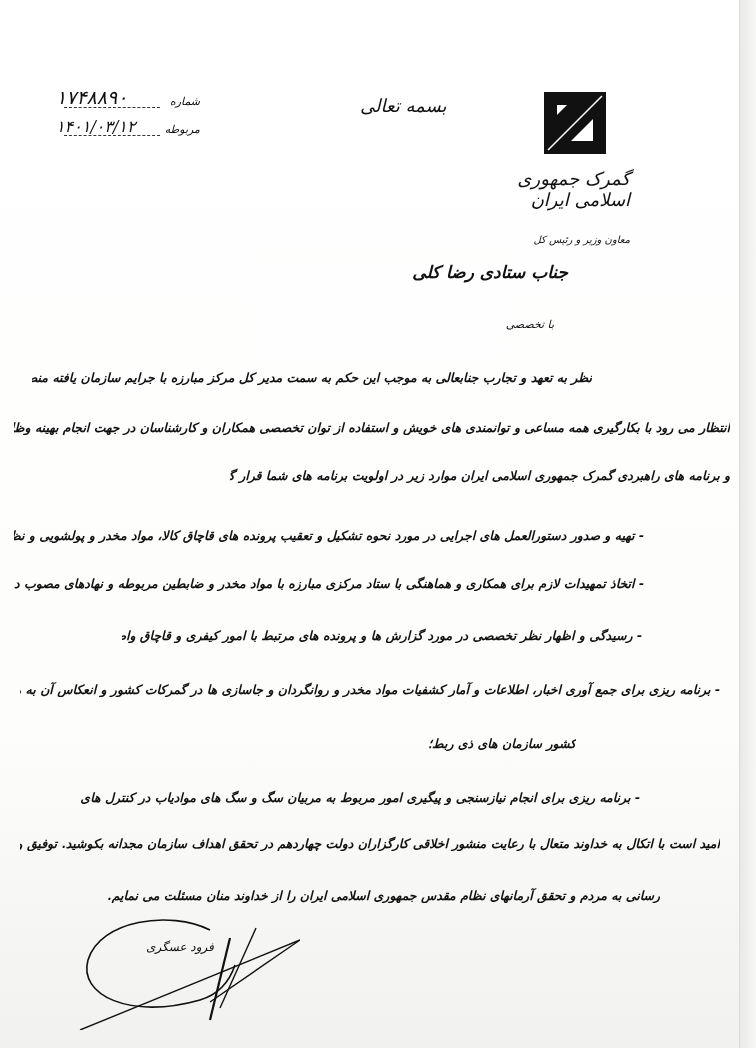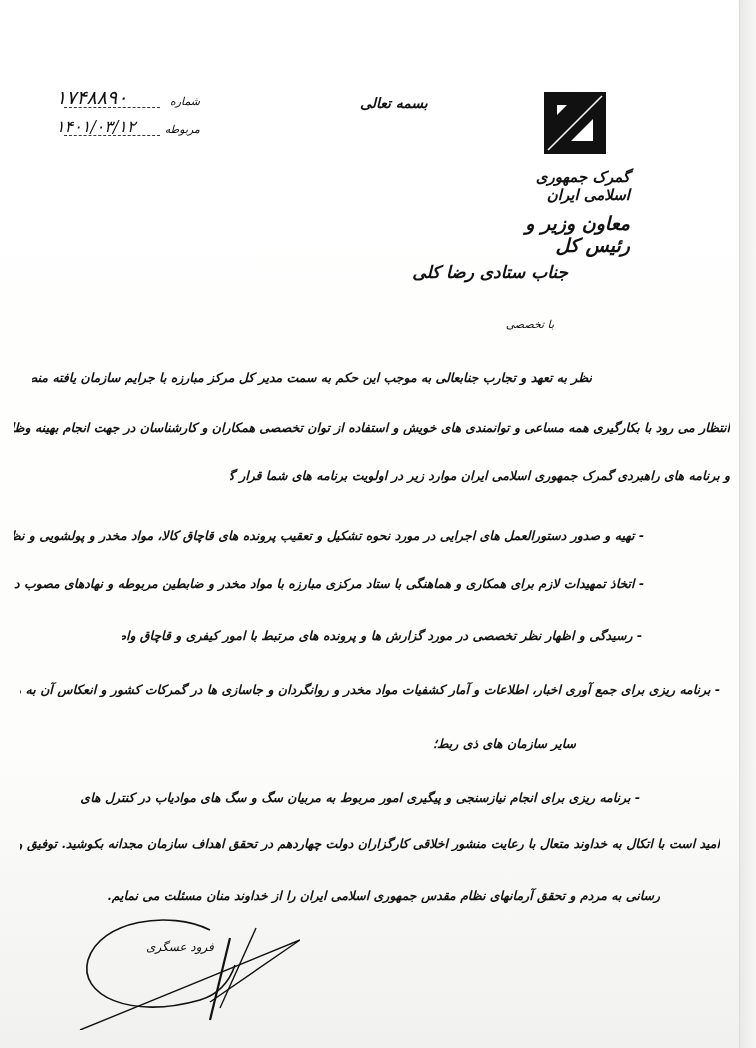--- a/index.html
+++ b/index.html
@@ -16,25 +16,25 @@
     position:absolute; right:0; top:0; width:16px; height:1048px;
     background:linear-gradient(90deg,#e9e9e7,#f7f7f6);
     border-left:1px solid #dcdcda;
   }
   .rtl { direction:rtl; unicode-bidi:plaintext; }
   .meta { position:absolute; left:40px; top:80px; width:160px; }
   .meta-row { display:flex; align-items:flex-end; height:28px; }
   .meta-label { position:absolute; right:0; font-size:11px; font-style:italic; }
   .meta-line { position:absolute; right:40px; left:24px; border-bottom:1px dashed #333; height:16px; }
   .meta-value { position:absolute; left:16px; font-size:19px; font-style:italic; letter-spacing:1px; }
-  .encl { position:absolute; left:360px; top:95px; font-size:14px; font-style:italic;font-weight:bold; }
+  .encl { position:absolute; left:360px; top:95px; font-size:18px; font-style:italic; }
   .logo { position:absolute; left:540px; top:88px; width:70px; height:70px; }
   .org { position:absolute; left:490px; top:168px; width:140px; text-align:right; }
-  .org-name { font-size:15px; font-weight:bold; font-style:italic; }
-  .org-sub { font-size:19px; font-weight:bold; font-style:italic; margin-top:8px; }
+  .org-name { font-size:18px; font-weight:normal; font-style:italic; }
+  .org-sub { font-size:10px; font-weight:normal; font-style:italic; margin-top:24px; }
   .recipient { position:absolute; right:172px; top:262px; font-size:17px; font-weight:bold; font-style:italic; }
   .salutation { position:absolute; right:186px; top:318px; font-size:11px; font-style:italic; }
   .line {
     position:absolute; font-style:italic; font-weight:bold; font-size:12.5px;
     white-space:nowrap; overflow:hidden; text-align:right; letter-spacing:-0.2px;
   }
   .signature { position:absolute; left:60px; top:910px; width:240px; height:120px; }
   .sig-name { position:absolute; left:146px; top:940px; font-size:12px; font-style:italic; font-weight:normal; }
 </style>
 </head>
@@ -76,21 +76,21 @@
   <div class="salutation rtl">با تخصصی</div>
 
   <div class="rtl">
     <div class="line" style="right:148px; top:370px; width:560px;">نظر به تعهد و تجارب جنابعالی به موجب این حکم به سمت مدیر کل مرکز مبارزه با جرایم سازمان یافته منصوب میشوید.</div>
     <div class="line" style="right:10px;  top:420px; width:716px;">انتظار می رود با بکارگیری همه مساعی و توانمندی های خویش و استفاده از توان تخصصی همکاران و کارشناسان در جهت انجام بهینه وظایف محوله اقدام نموده و همچنین در راستای اجرای اسناد بالادستی</div>
     <div class="line" style="right:10px;  top:468px; width:500px; left:auto;">و برنامه های راهبردی گمرک جمهوری اسلامی ایران موارد زیر در اولویت برنامه های شما قرار گیرد:</div>
     <div class="line" style="right:96px;  top:528px; width:630px;">- تهیه و صدور دستورالعمل های اجرایی در مورد نحوه تشکیل و تعقیب پرونده های قاچاق کالا، مواد مخدر و پولشویی و نظارت بر حسن اجرای مقررات مربوط؛</div>
     <div class="line" style="right:96px;  top:576px; width:630px;">- اتخاذ تمهیدات لازم برای همکاری و هماهنگی با ستاد مرکزی مبارزه با مواد مخدر و ضابطین مربوطه و نهادهای مصوب در خصوص اجرای قانون مبارزه با مواد مخدر؛</div>
     <div class="line" style="right:98px;  top:628px; width:520px;">- رسیدگی و اظهار نظر تخصصی در مورد گزارش ها و پرونده های مرتبط با امور کیفری و قاچاق واصله از دفاتر ستادی؛</div>
     <div class="line" style="right:20px;  top:682px; width:700px;">- برنامه ریزی برای جمع آوری اخبار، اطلاعات و آمار کشفیات مواد مخدر و روانگردان و جاسازی ها در گمرکات کشور و انعکاس آن به مسئولین گمرک و دبیرخانه ستاد مرکزی مبارزه با مواد مخدر و</div>
-    <div class="line" style="right:164px; top:736px; width:200px;">سایر سازمان های ذی ربط؛</div>
+    <div class="line" style="right:164px; top:736px; width:200px;">کشور سازمان های ذی ربط؛</div>
     <div class="line" style="right:100px; top:790px; width:560px;">- برنامه ریزی برای انجام نیازسنجی و پیگیری امور مربوط به مربیان سگ و سگ های موادیاب در کنترل های گمرکی با هماهنگی با واحدهای ذی ربط؛</div>
     <div class="line" style="right:20px;  top:836px; width:700px;">امید است با اتکال به خداوند متعال با رعایت منشور اخلاقی کارگزاران دولت چهاردهم در تحقق اهداف سازمان مجدانه بکوشید. توفیق و سربلندی جنابعالی را در انجام وظایف محوله و خدمت</div>
     <div class="line" style="right:80px;  top:888px; width:560px;">رسانی به مردم و تحقق آرمانهای نظام مقدس جمهوری اسلامی ایران را از خداوند منان مسئلت می نمایم.</div>
   </div>
 
   <svg class="signature" viewBox="0 0 240 120">
     <path d="M150 20 C 110 0, 40 10, 28 50 C 18 85, 70 110, 140 90 C 160 84, 170 70, 175 55" fill="none" stroke="#111" stroke-width="1.6"></path>
     <path d="M170 28 L 150 110" stroke="#111" stroke-width="2.2"></path>
     <path d="M196 18 L 160 98" stroke="#111" stroke-width="1.4"></path>
     <path d="M20 120 L 240 30 L 150 92" fill="none" stroke="#111" stroke-width="1.4"></path>

